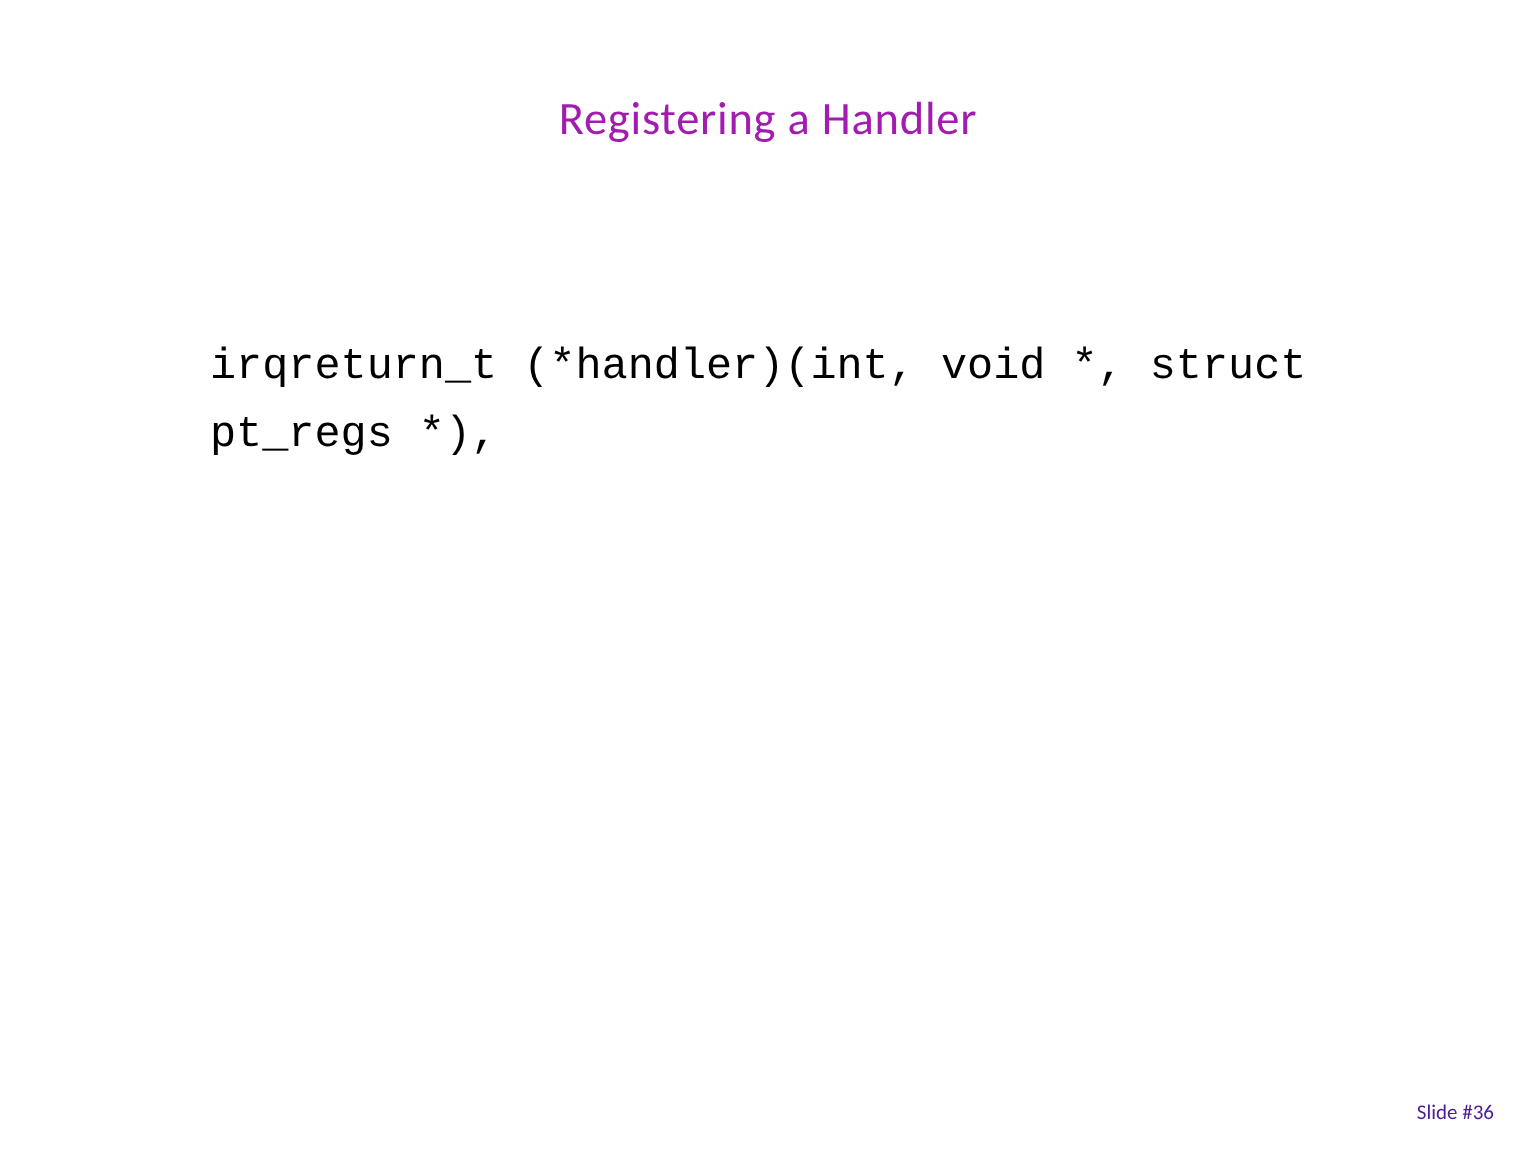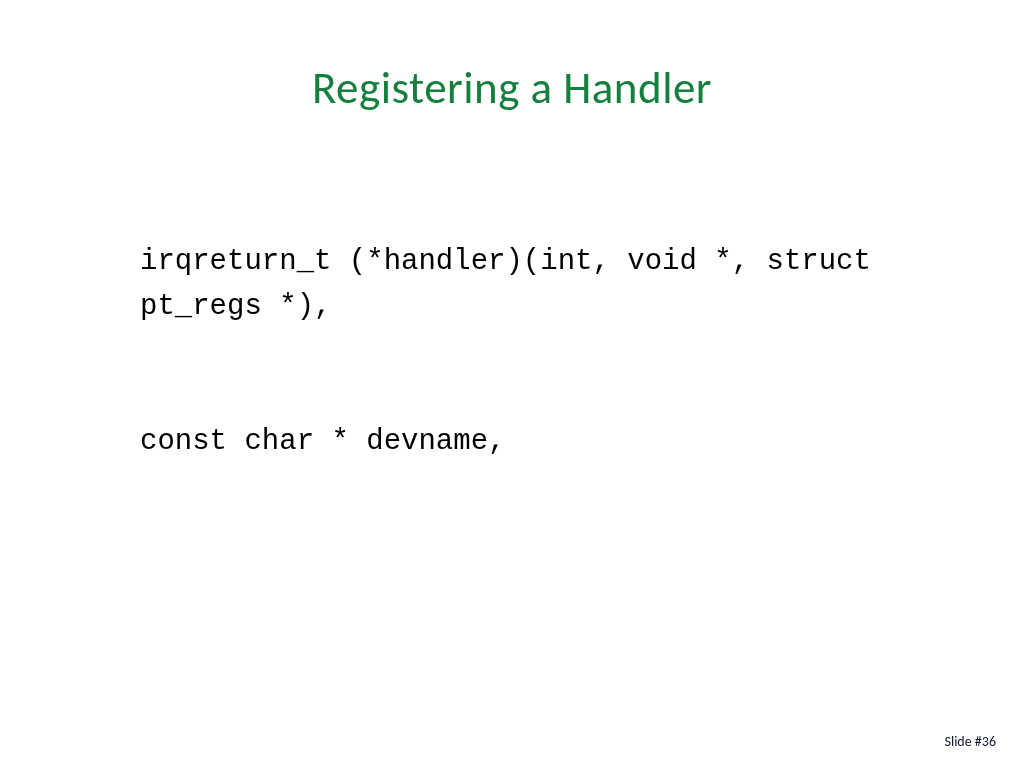--- a/index.html
+++ b/index.html
@@ -15,25 +15,25 @@
       position: relative;
       overflow: hidden;
     }
     .slide {
       width: 100%;
       height: 100%;
       padding: 60px 90px 40px 90px;
       position: relative;
     }
     .title {
-      font-size: 45px;
+      font-size: 31px;
       font-weight: 400;
       text-align: center;
       margin-bottom: 35px;
-      color: #15803d;
+      color: #a21caf;
       letter-spacing: 0.5px;
     }
     .code-block {
       font-family: "Courier New", Courier, monospace;
       font-size: 29px;
       line-height: 1.55;
       color: #000;
       white-space: pre;
     }
     .code-line {
@@ -41,33 +41,32 @@
       white-space: pre-wrap;
     }
     .indent1 {
       padding-left: 50px;
     }
     .footer {
       position: absolute;
       bottom: 18px;
       right: 28px;
       font-size: 14px;
-      color: #0f172a;
+      color: #4c1d95;
       font-family: Calibri, Arial, sans-serif;
     }
   </style>
 </head>
 <body>
 
 <div class="slide">
   <h1 class="title">Registering a Handler</h1>
 
   <div class="code-block">
     <span class="code-line indent1">irqreturn_t (*handler)(int, void *, struct pt_regs *),</span>
-    <span class="code-line indent1">const char * devname,</span>
     
     
     
     
     
     
     
   </div>
 
   <div class="footer">Slide #36</div>

